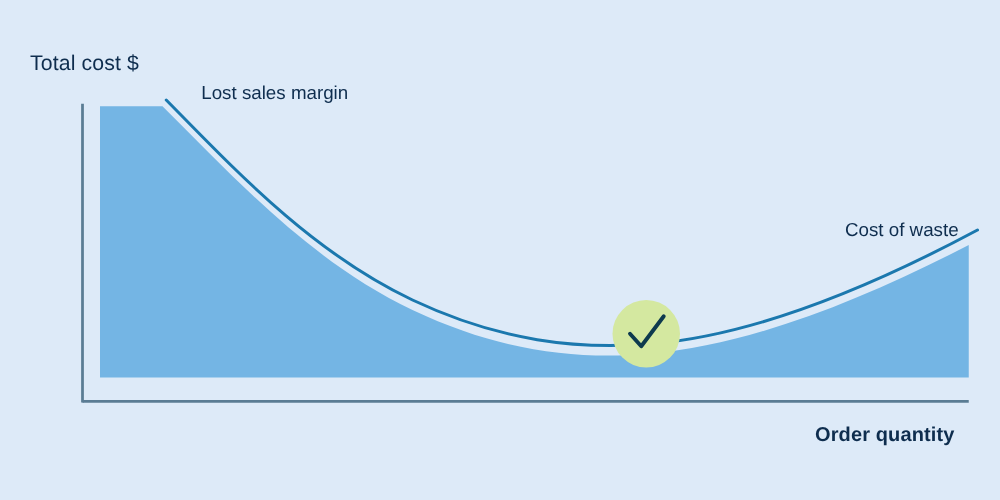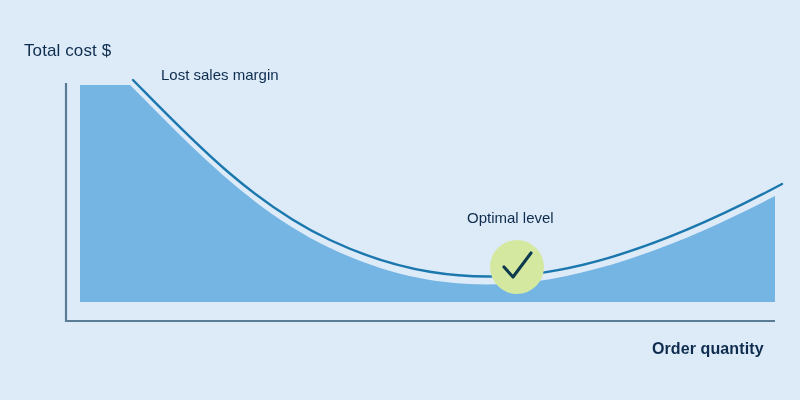--- a/index.html
+++ b/index.html
@@ -93,16 +93,16 @@
       <path d="M 504,267 L 513,277 L 531,253" fill="none" stroke="#0e3a4e" stroke-width="3.1" stroke-linecap="round" stroke-linejoin="round"></path>
     </g>
   </svg>
 
   <div class="txt" id="y-axis-title">Total cost $</div>
 
   <div class="txt" id="x-axis-title">Order quantity</div>
 
   <div class="txt" id="label-lost-sales">Lost sales margin</div>
 
+  <div class="txt" id="label-cost-of-waste">Cost of waste</div>
 
-  <div class="txt" id="label-optimal">Optimal level</div>
 
 </div>
 
 </body></html>

